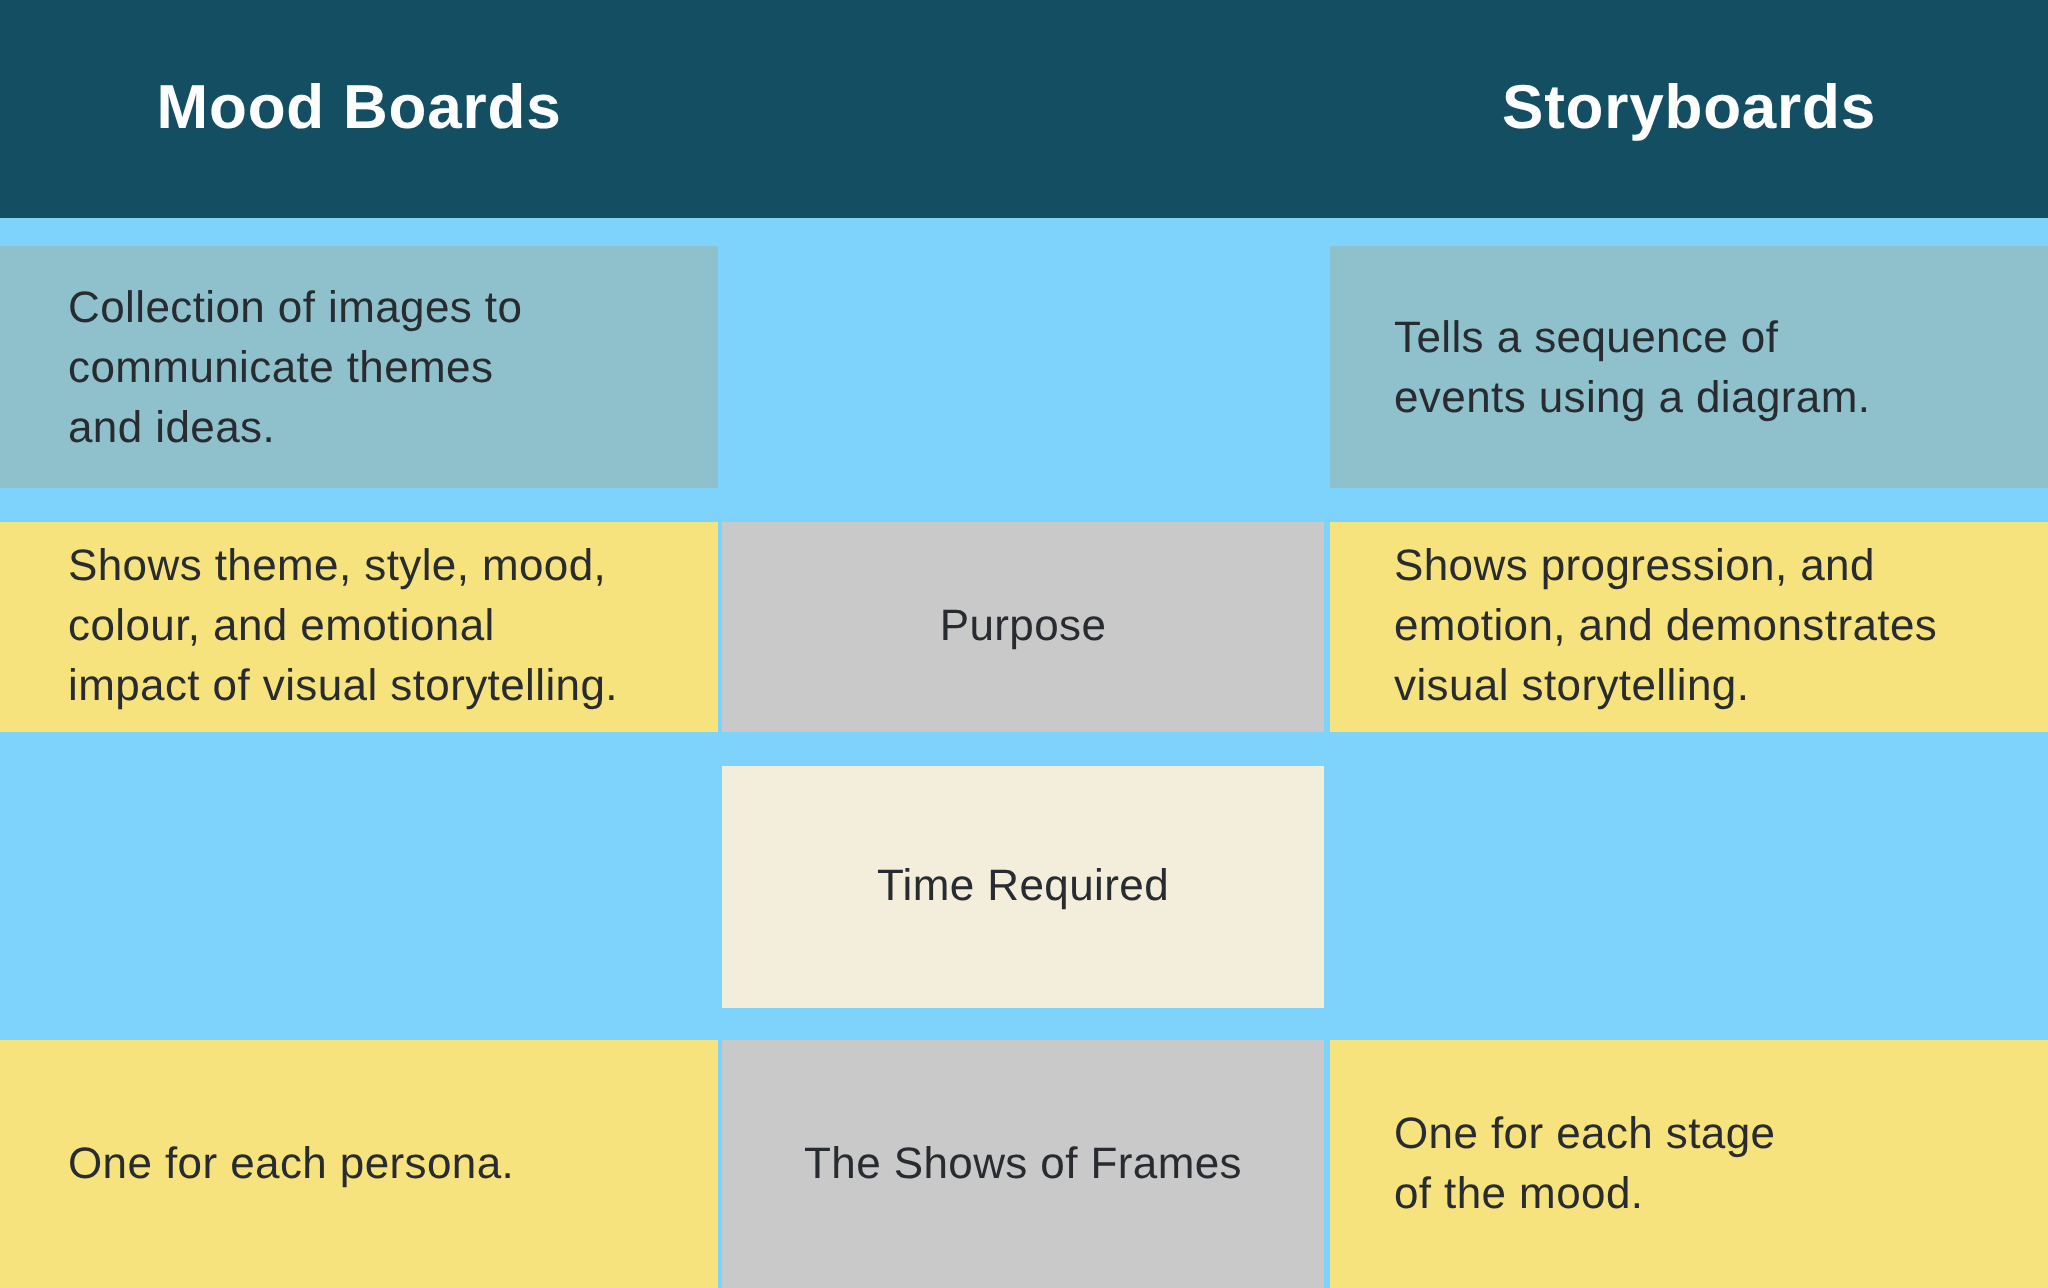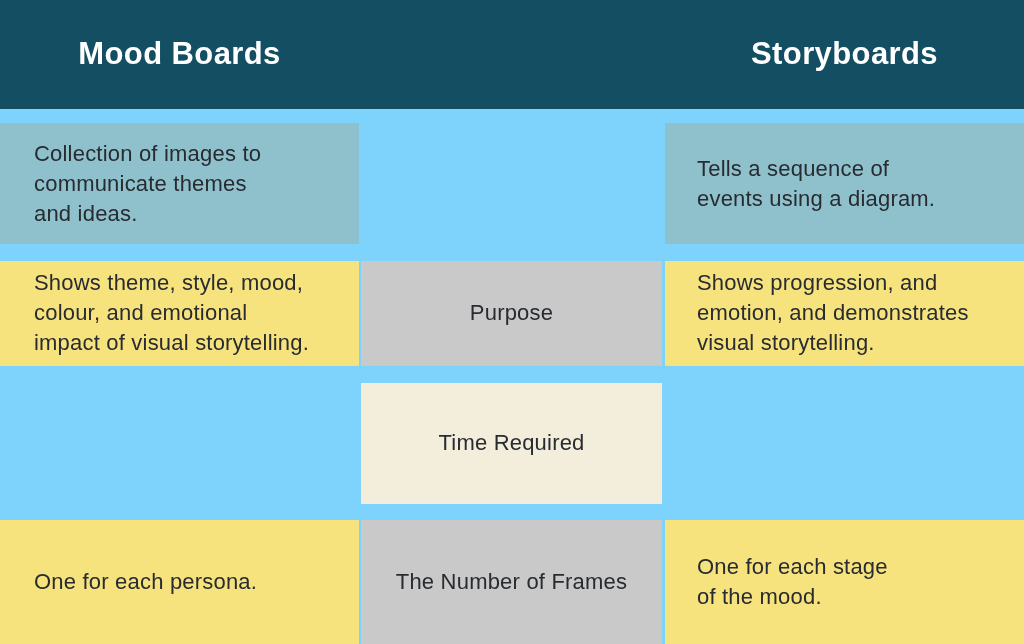--- a/index.html
+++ b/index.html
@@ -89,18 +89,18 @@
 emotion, and demonstrates
 visual storytelling.</div>
   </div>
 
   <div class="grid-cols row-3 theme-blue">
     <div class="cell mid-cell col-mid">Time Required</div>
   </div>
 
   <div class="grid-cols row-4 theme-yellow">
     <div class="cell side-cell col-left">One for each persona.</div>
-    <div class="cell mid-cell col-mid">The Number of Frames</div>
+    <div class="cell mid-cell col-mid">The Shows of Frames</div>
     <div class="cell side-cell col-right">One for each stage
 of the mood.</div>
   </div>
 
 </div>
 
 </body></html>

